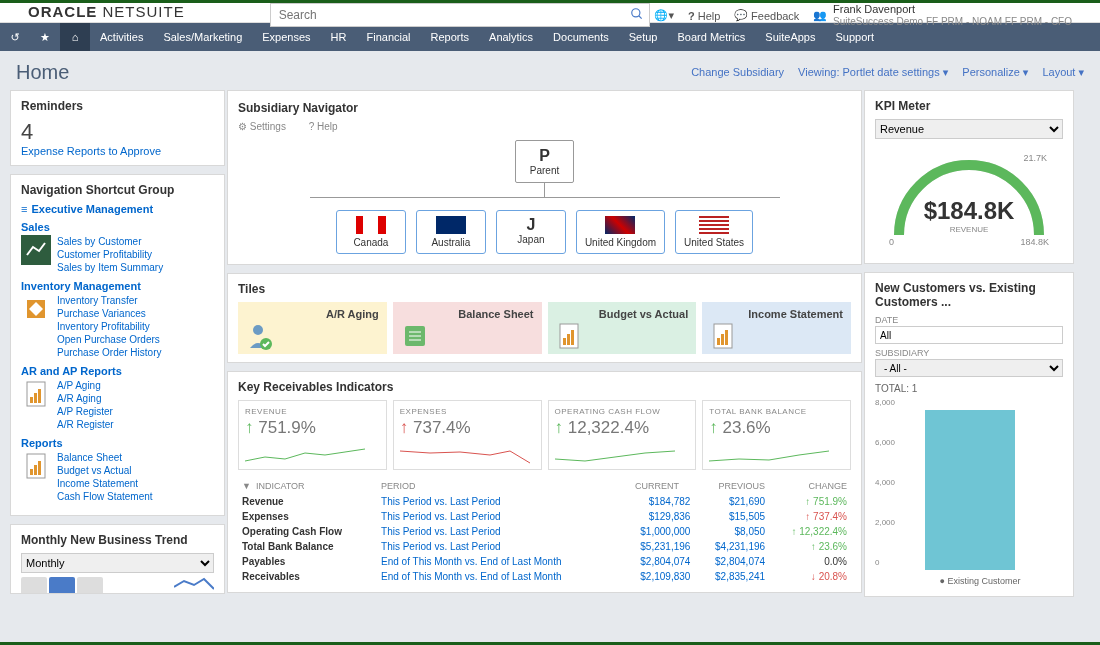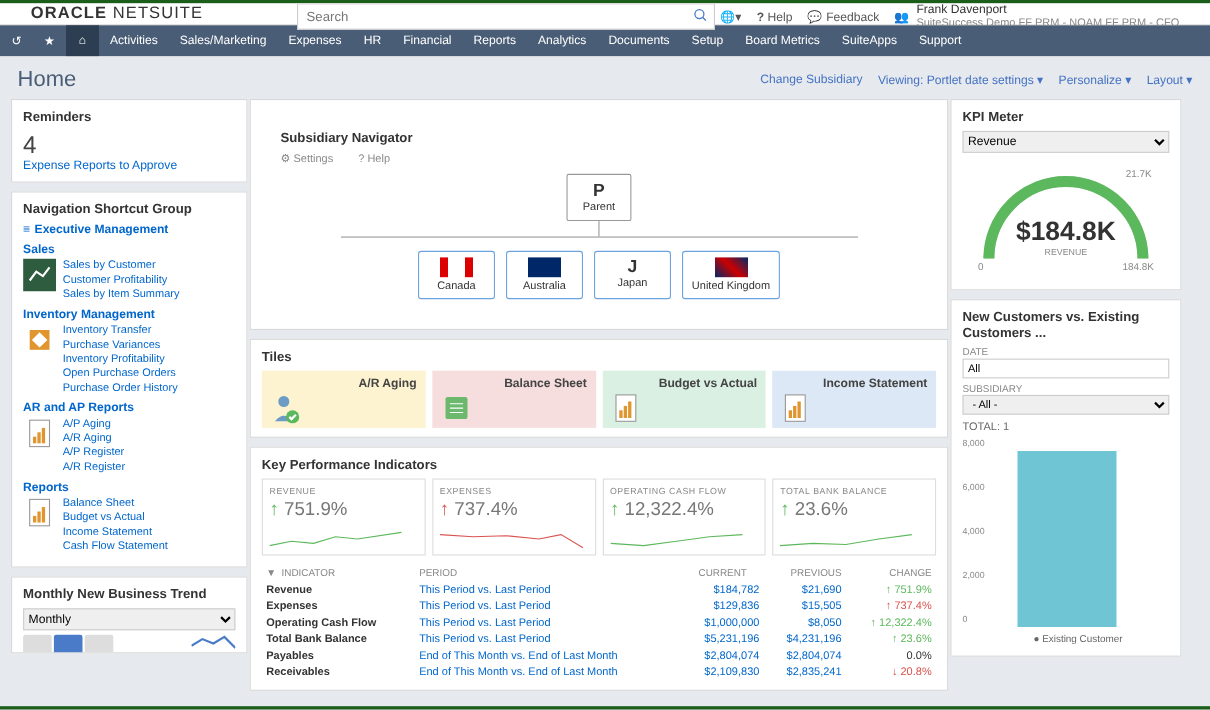--- a/index.html
+++ b/index.html
@@ -37,21 +37,21 @@
 .ns-hdr{color:#0066cc;font-size:11px;font-weight:700;display:flex;align-items:center;gap:4px}
 .ns-sub{color:#0066cc;font-size:11px;font-weight:700;margin:6px 0 2px}
 .ns-group{display:flex;gap:6px;margin-bottom:4px}
 .ns-icon{width:30px;height:30px;flex-shrink:0}
 .ns-links{display:flex;flex-direction:column}
 .ns-link{color:#0066cc;font-size:10px;line-height:1.3}
 .trend-sel{width:100%;height:20px;border:1px solid #ccc;font-size:11px;margin-bottom:4px}
 .trend-btns{display:flex;gap:2px;margin-bottom:6px}
 .tbtn{width:26px;height:18px;background:#4a7bc8;border-radius:2px}
 .tbtn.off{background:#ddd}
-.sub-nav{padding:27px}
+.sub-nav{padding:10px}
 .sn-opts{font-size:10px;color:#888;margin-bottom:8px}
 .sn-opts span{margin-right:10px;cursor:pointer}
 .org-tree{display:flex;flex-direction:column;align-items:center}
 .org-parent{border:1px solid #999;padding:6px 14px;text-align:center;background:#fff;border-radius:2px}
 .org-p-ltr{font-size:16px;font-weight:700}
 .org-p-lbl{font-size:10px}
 .org-line{width:1px;height:14px;background:#999}
 .org-hline{width:470px;height:1px;background:#999;position:relative}
 .org-kids{display:flex;gap:10px;margin-top:12px}
 .org-kid{border:1px solid #6ba3e0;border-radius:3px;padding:5px 8px;text-align:center;background:#fff;min-width:70px}
@@ -277,20 +277,24 @@
               <div class="org-kl">Australia</div>
             </div>
           <div class="org-kid">
               <div style="font-size:16px;font-weight:700;height:18px">J</div>
               <div class="org-kl">Japan</div>
             </div>
           <div class="org-kid">
               <div class="org-flag" style="background:linear-gradient(45deg,#002868,#c00,#002868)"></div>
               <div class="org-kl">United Kingdom</div>
             </div>
+          <div class="org-kid">
+              <div class="org-flag" style="background:repeating-linear-gradient(#b22 0 2px,#fff 2px 4px)"></div>
+              <div class="org-kl">United States</div>
+            </div>
         </div>
       </div>
     </div>
 
     <div class="portlet">
       <div class="p-title">Tiles</div>
       <div class="tiles-row">
         <div class="tile t1">
             <div class="tile-lbl">A/R Aging</div>
             <div class="tile-icn">
@@ -332,21 +336,21 @@
                 <rect x="7" y="16" width="3" height="7" fill="#e0952e"></rect>
                 <rect x="11" y="12" width="3" height="11" fill="#e0952e"></rect>
                 <rect x="15" y="8" width="3" height="15" fill="#e0952e"></rect>
               </svg>
             </div>
           </div>
       </div>
     </div>
 
     <div class="portlet">
-      <div class="p-title">Key Performance Indicators</div>
+      <div class="p-title">Key Receivables Indicators</div>
       <div class="kpi-row">
         <div class="kpi-card">
           <div class="kpi-lbl">REVENUE</div>
           <div class="kpi-val"><span class="kpi-up">↑</span> <span>751.9%</span></div>
           <svg class="kpi-spark">
               <polyline points="0,14 20,10 40,12 60,6 80,8 120,2" stroke="#5cb85c" fill="none"></polyline>
             </svg>
         </div>
         <div class="kpi-card">
           <div class="kpi-lbl">EXPENSES</div>

